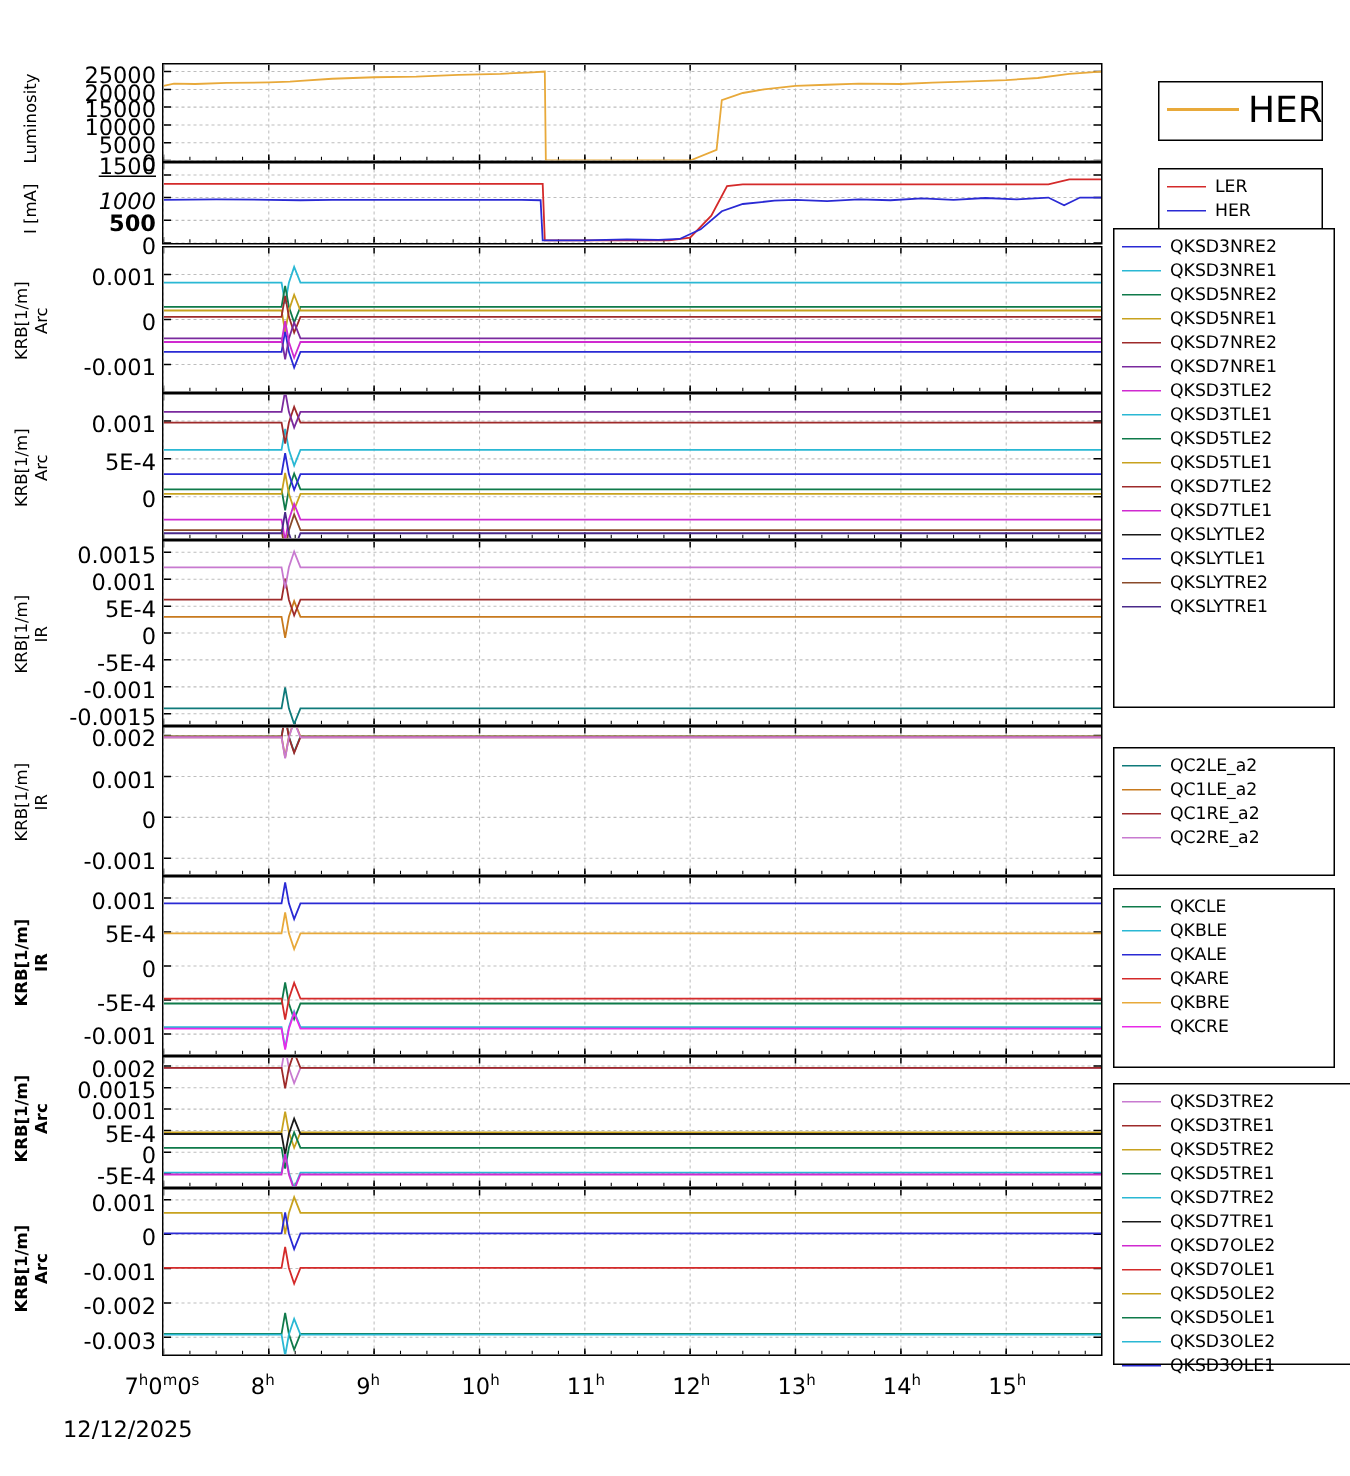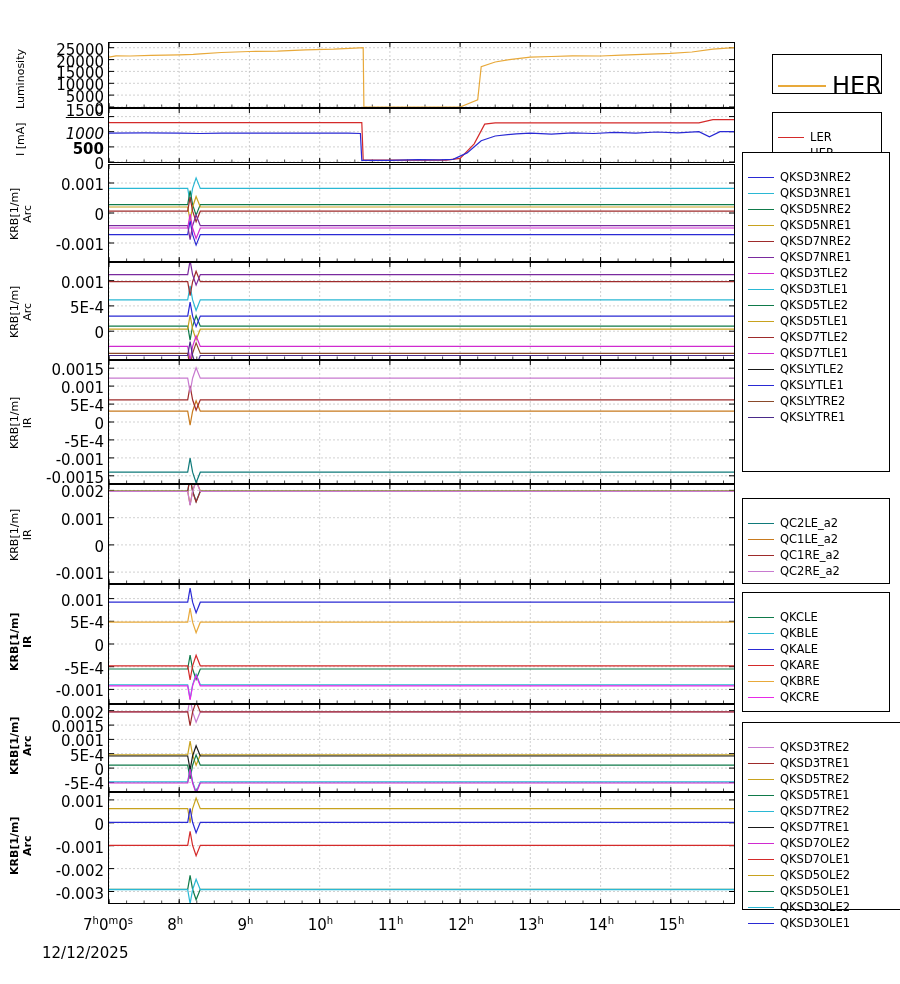--- a/index.html
+++ b/index.html
@@ -7,21 +7,21 @@
   #stage{position:absolute;left:0;top:0;width:900px;height:984px;}
 
   
   .panel{position:absolute;box-sizing:border-box;border:1px solid #000;background:#fff;overflow:hidden;}
   .grid{position:absolute;left:0;top:0;width:100%;height:100%;}
   .ylab{position:absolute;font-size:15px;color:#000;text-align:right;white-space:nowrap;}
   .ytitle{position:absolute;font-size:11px;color:#000;transform:rotate(-90deg);transform-origin:left top;white-space:nowrap;}
   .ytitle.b{font-weight:bold;}
 
   
-  .legend{position:absolute;box-sizing:border-box;border:1px solid #000;background:#fff;padding:16px 5px;}
+  .legend{position:absolute;box-sizing:border-box;border:1px solid #000;background:#fff;padding:3px 5px;}
   .lrow{display:flex;align-items:center;height:16px;}
   .lrow .swatch{width:26px;height:0;border-top-width:1.6px;border-top-style:solid;margin-right:6px;flex:0 0 26px;}
   .lrow .ltxt{font-size:11.5px;color:#000;white-space:nowrap;}
   .legend.big .lrow{height:30px;}
   .legend.big .ltxt{font-size:24px;}
   .legend.big .swatch{width:48px;flex:0 0 48px;border-top-width:2px;}
 
   
   .xtick{position:absolute;font-size:15px;color:#000;white-space:nowrap;}
   .xtick sup{font-size:10px;}

